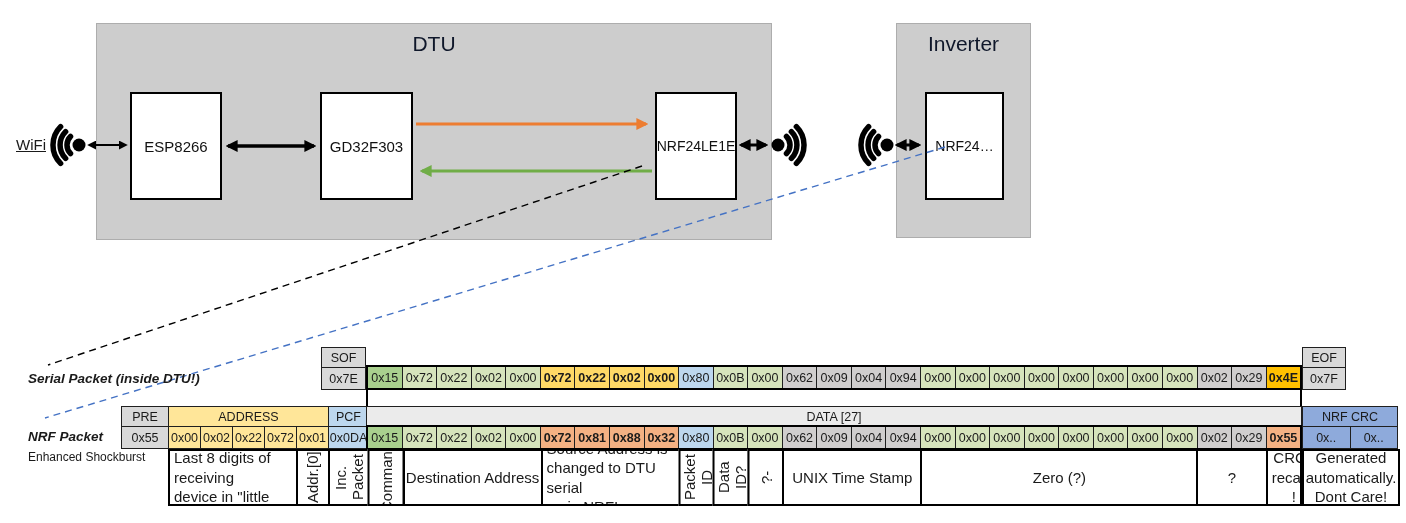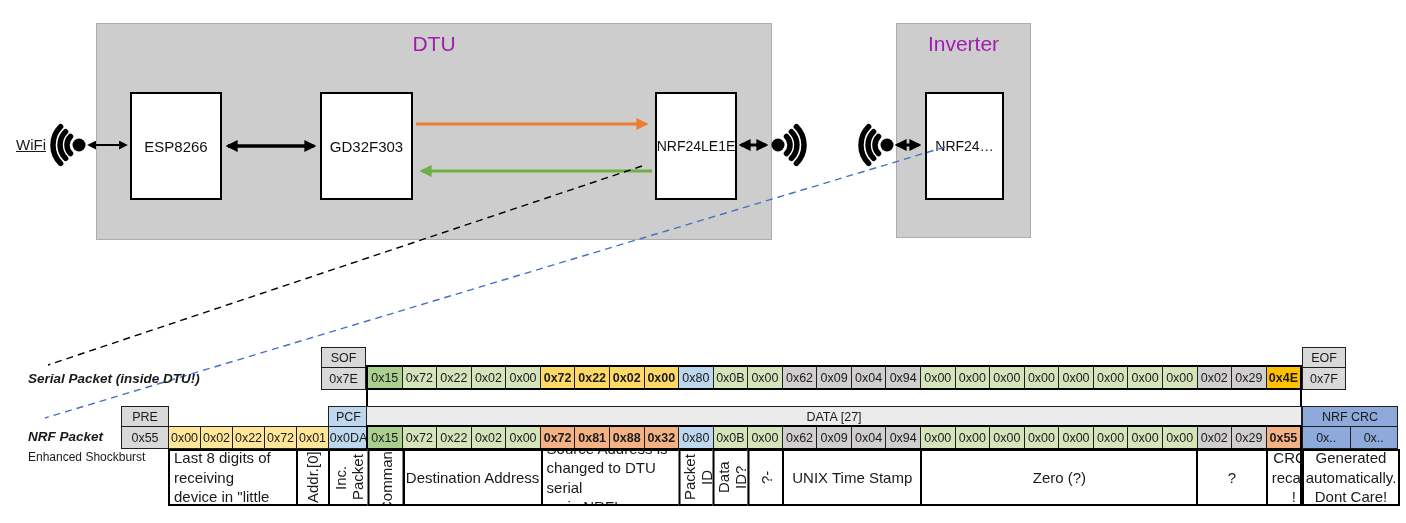--- a/index.html
+++ b/index.html
@@ -1,21 +1,21 @@
 <!DOCTYPE html>
 <html><head>
 <meta charset="utf-8">
 <style>
   html,body{margin:0;padding:0;background:#fff;}
   .canvas{position:relative;width:1406px;height:523px;background:#fff;overflow:hidden;
           font-family:"Liberation Sans",sans-serif;color:#1a1a1a;}
   .abs{position:absolute;box-sizing:border-box;}
   
   .bigbox{background:#CDCDCD;border:1px solid #ADADAD;}
-  .bigtitle{text-align:center;margin-top:8px;font-size:21px;color:#a21caf;}
+  .bigtitle{text-align:center;margin-top:8px;font-size:21px;color:#0f172a;}
   .comp{background:#fff;border:2px solid #000;display:flex;align-items:center;justify-content:center;
         font-size:15px;color:#111;}
   .wifi-label{font-size:15px;text-decoration:underline;}
   .overlay{position:absolute;left:0;top:0;pointer-events:none;}
   
   .lbl{font-size:13.5px;font-weight:bold;font-style:italic;}
   .sublbl{font-size:12px;}
   
   .hcell,.vcell{position:absolute;box-sizing:border-box;border:1px solid #1f1f1f;
         display:flex;align-items:center;justify-content:center;font-size:12.5px;}
@@ -184,20 +184,21 @@
   <div class="hcell hgray eof-h">EOF</div>
   <div class="vcell hgray eof-v">0x7F</div>
 
   <div class="bridge bridge-l"></div>
   <div class="bridge bridge-r"></div>
 
   <div class="abs lbl nrf-lbl">NRF Packet</div>
   <div class="abs sublbl es-lbl">Enhanced Shockburst</div>
 
   <div class="hcell hgray pre-h">PRE</div>
+  <div class="hcell yel addr-h">ADDRESS</div>
   <div class="hcell blu pcf-h">PCF</div>
   <div class="hcell dgray data-h">DATA [27]</div>
   <div class="hcell crcblu crc-h">NRF CRC</div>
 
   <div class="vcell hgray pre-v">0x55</div>
   <div class="cellrow thin addr-v">
       <div class="cell yel">0x00</div>
       <div class="cell yel">0x02</div>
       <div class="cell yel">0x22</div>
       <div class="cell yel">0x72</div>

